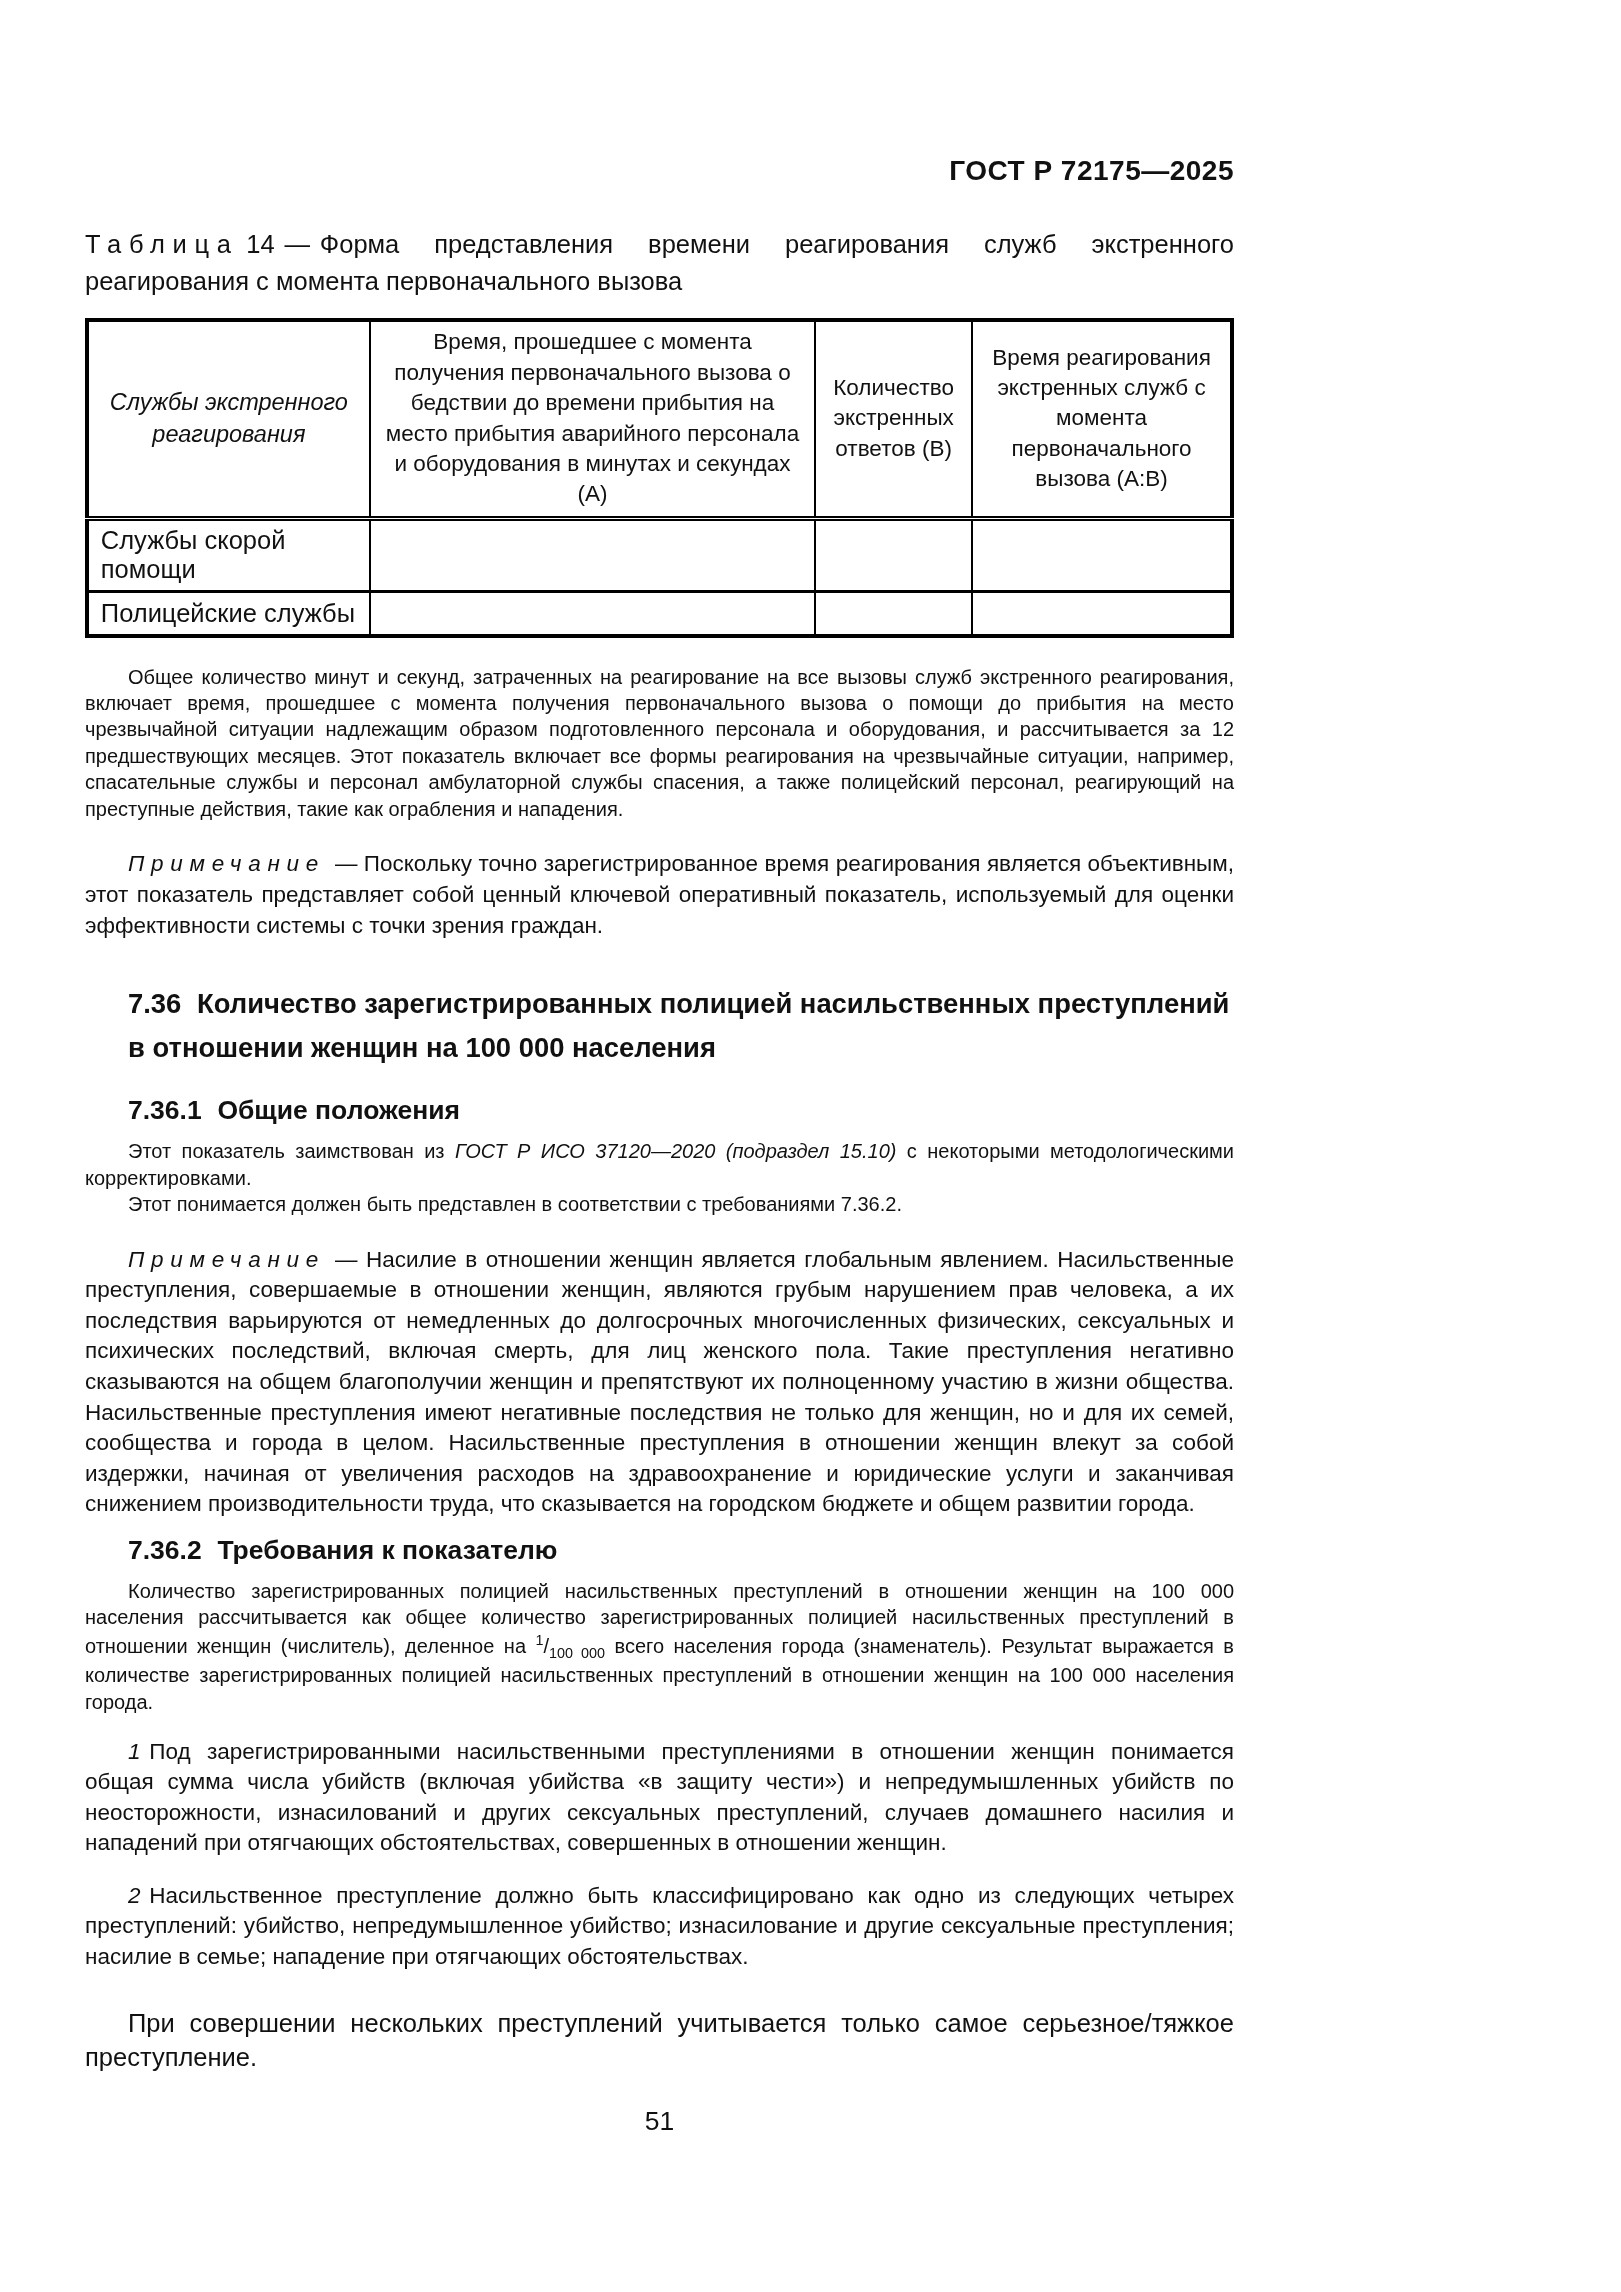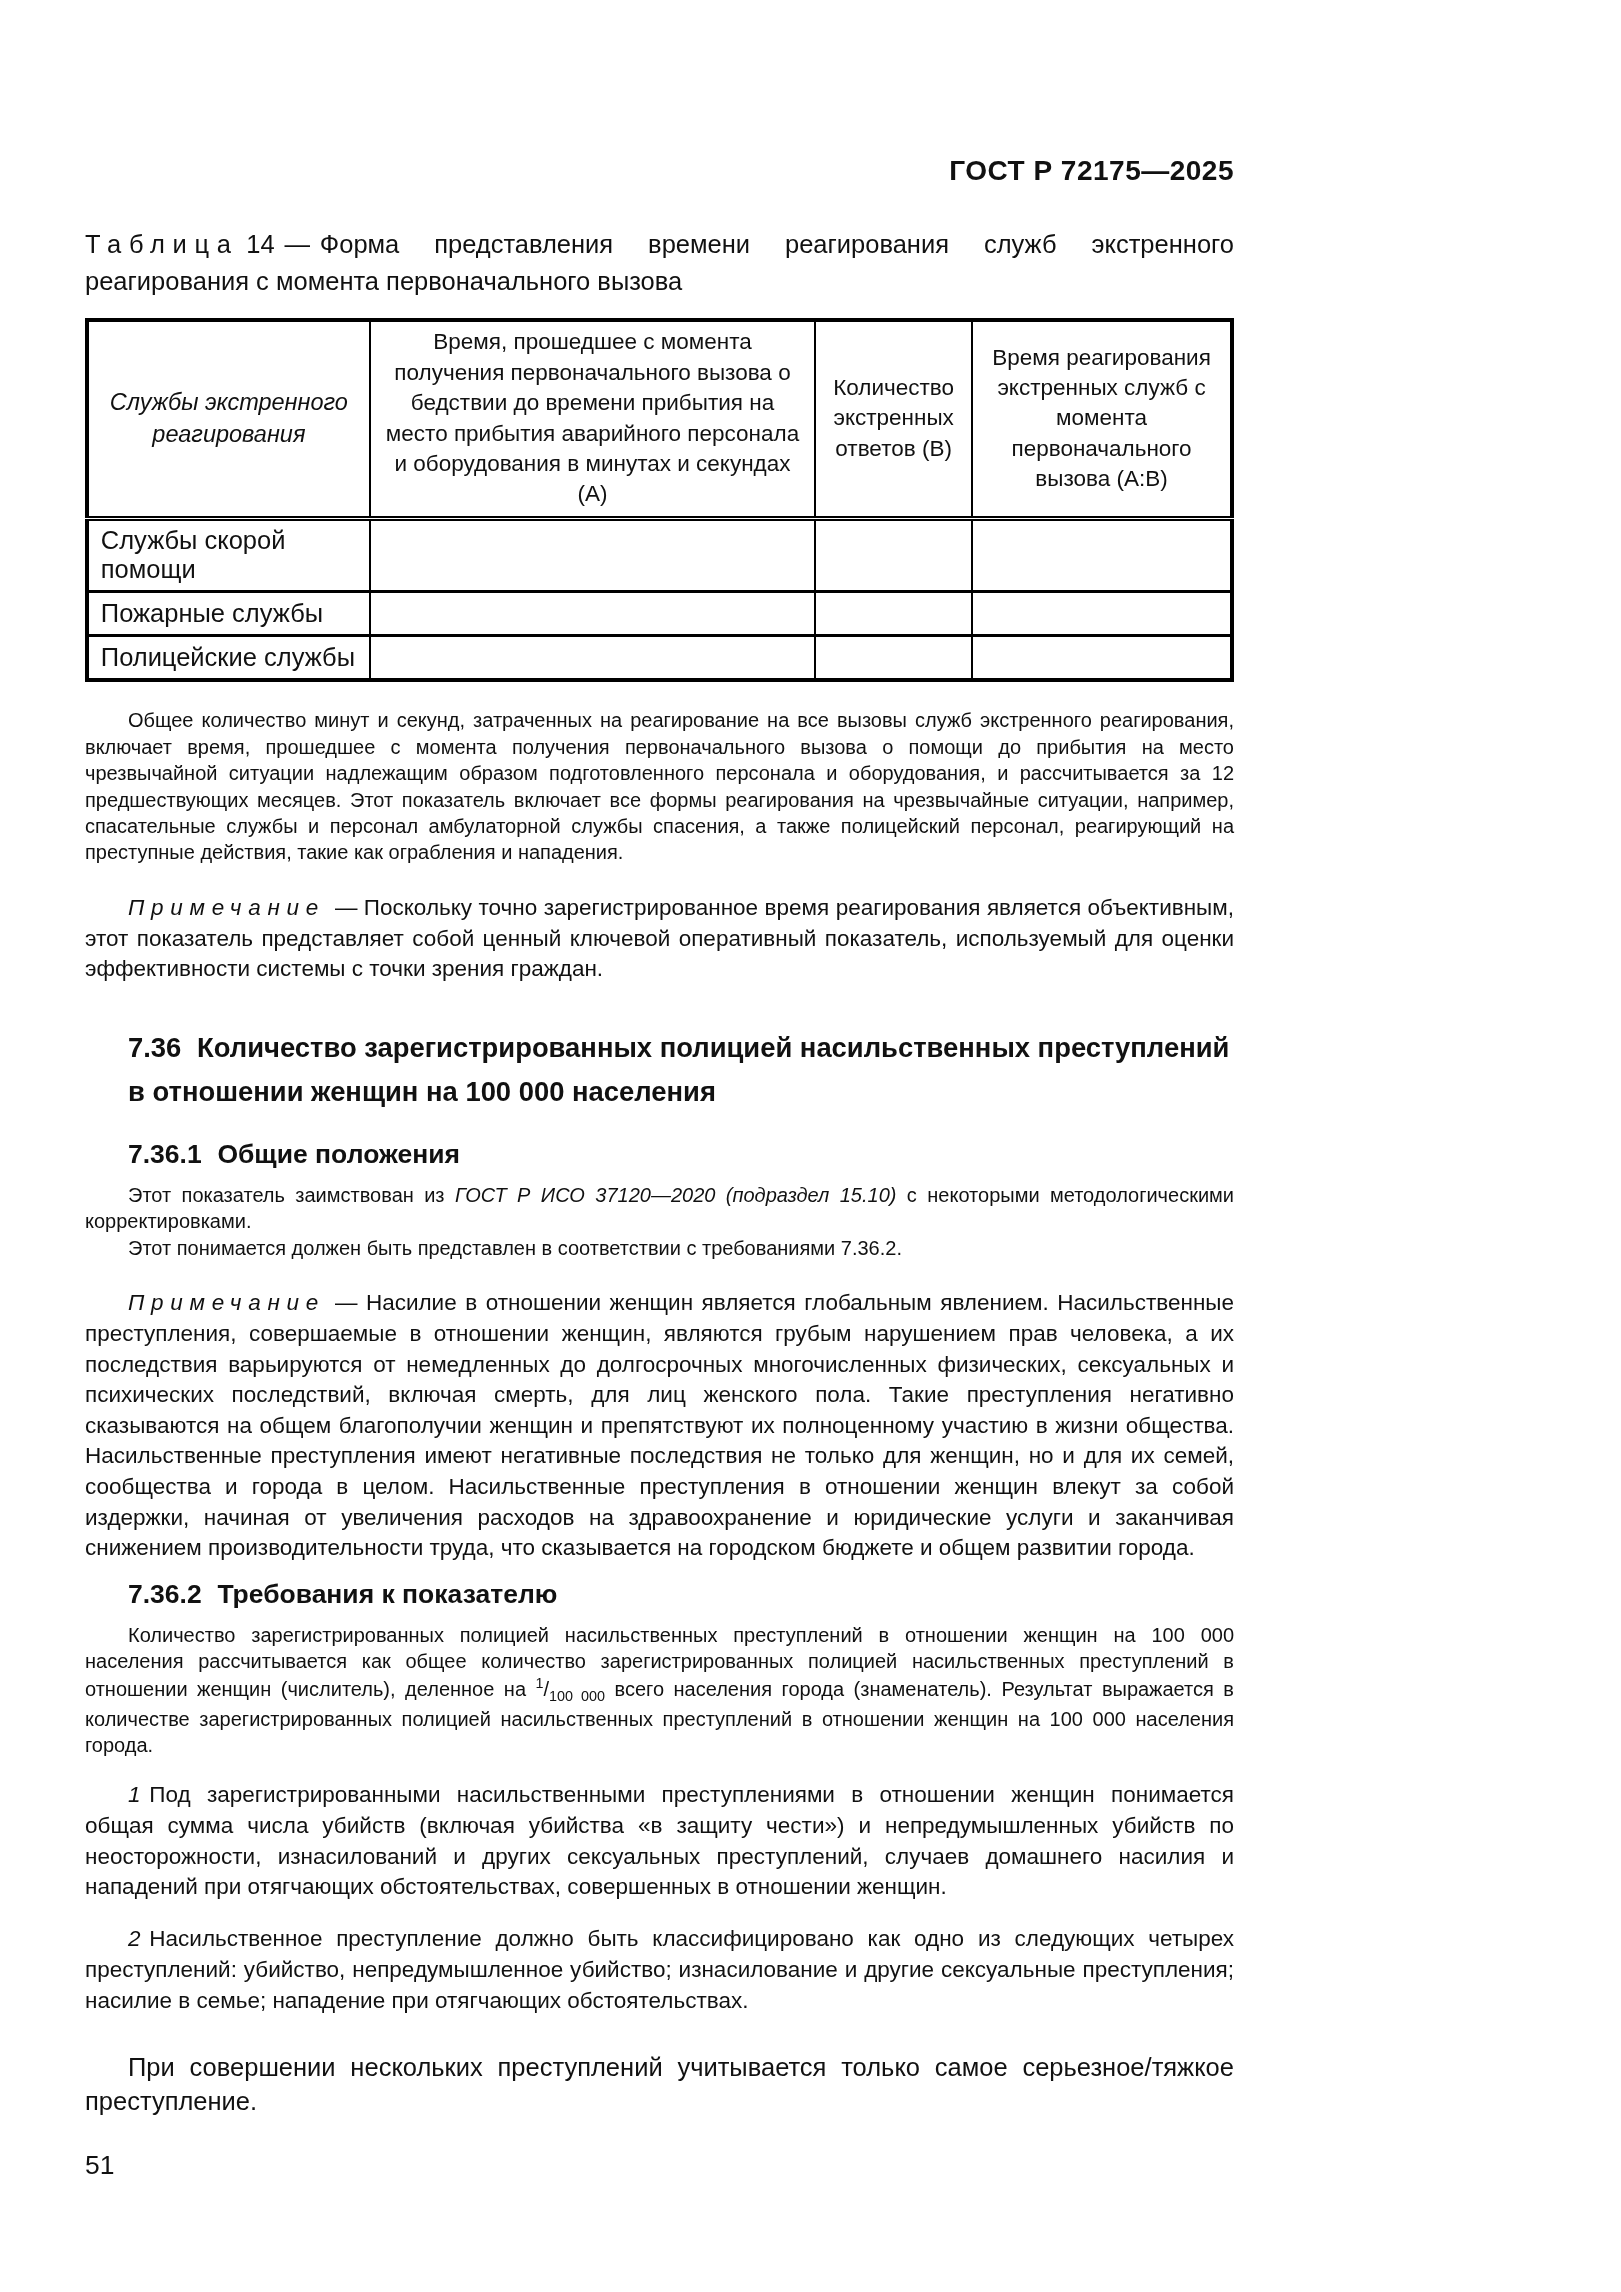--- a/index.html
+++ b/index.html
@@ -110,21 +110,21 @@
   .item-num { font-style: italic; margin-right: 8.8px; }
   p.final {
     font-size: 25.5px;
     line-height: 1.32;
     text-align: justify;
     text-indent: 43px;
     margin: 35px 0 0 0;
   }
   .page-number {
     margin-top: 31px;
-    text-align: left;
+    text-align: center;
     font-size: 26.5px;
   }
 </style>
 </head>
 <body>
 
 <div class="page">
 
   <div class="doc-header">ГОСТ Р 72175—2025</div>
 
@@ -148,26 +148,20 @@
       </tr>
     </thead>
     <tbody>
       <tr>
         <td class="service">Службы скорой помощи</td>
         <td></td>
         <td></td>
         <td></td>
       </tr>
       <tr>
-        <td class="service">Пожарные службы</td>
-        <td></td>
-        <td></td>
-        <td></td>
-      </tr>
-      <tr>
         <td class="service">Полицейские службы</td>
         <td></td>
         <td></td>
         <td></td>
       </tr>
     </tbody>
   </table>
 
   <p class="body">Общее количество минут и секунд, затраченных на реагирование на все вызовы служб экстренного реагирования, включает время, прошедшее с момента получения первоначального вызова о помощи до прибытия на место чрезвычайной ситуации надлежащим образом подготовленного персонала и оборудования, и рассчитывается за 12 предшествующих месяцев. Этот показатель включает все формы реагирования на чрезвычайные ситуации, например, спасательные службы и персонал амбулаторной службы спасения, а также полицейский персонал, реагирующий на преступные действия, такие как ограбления и нападения.</p>
 

